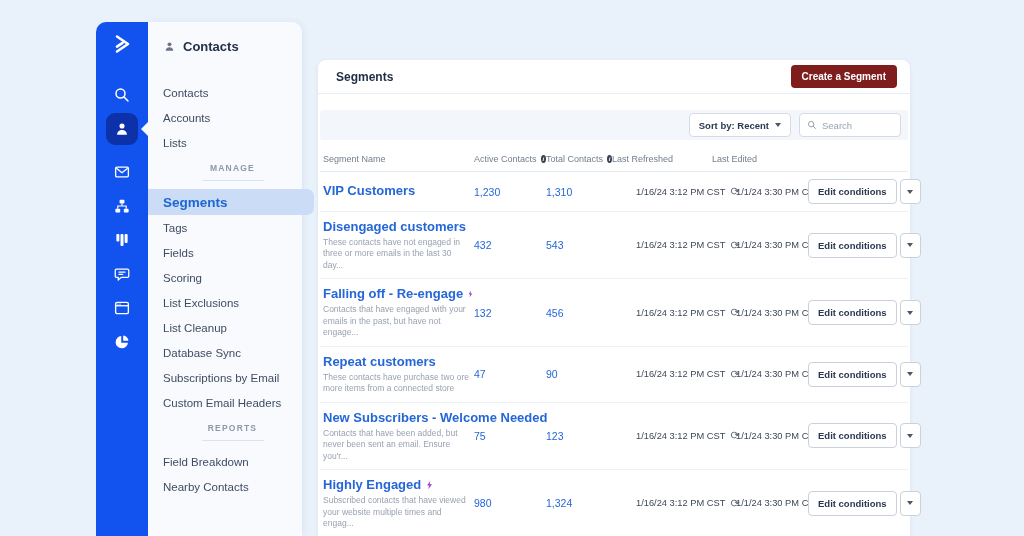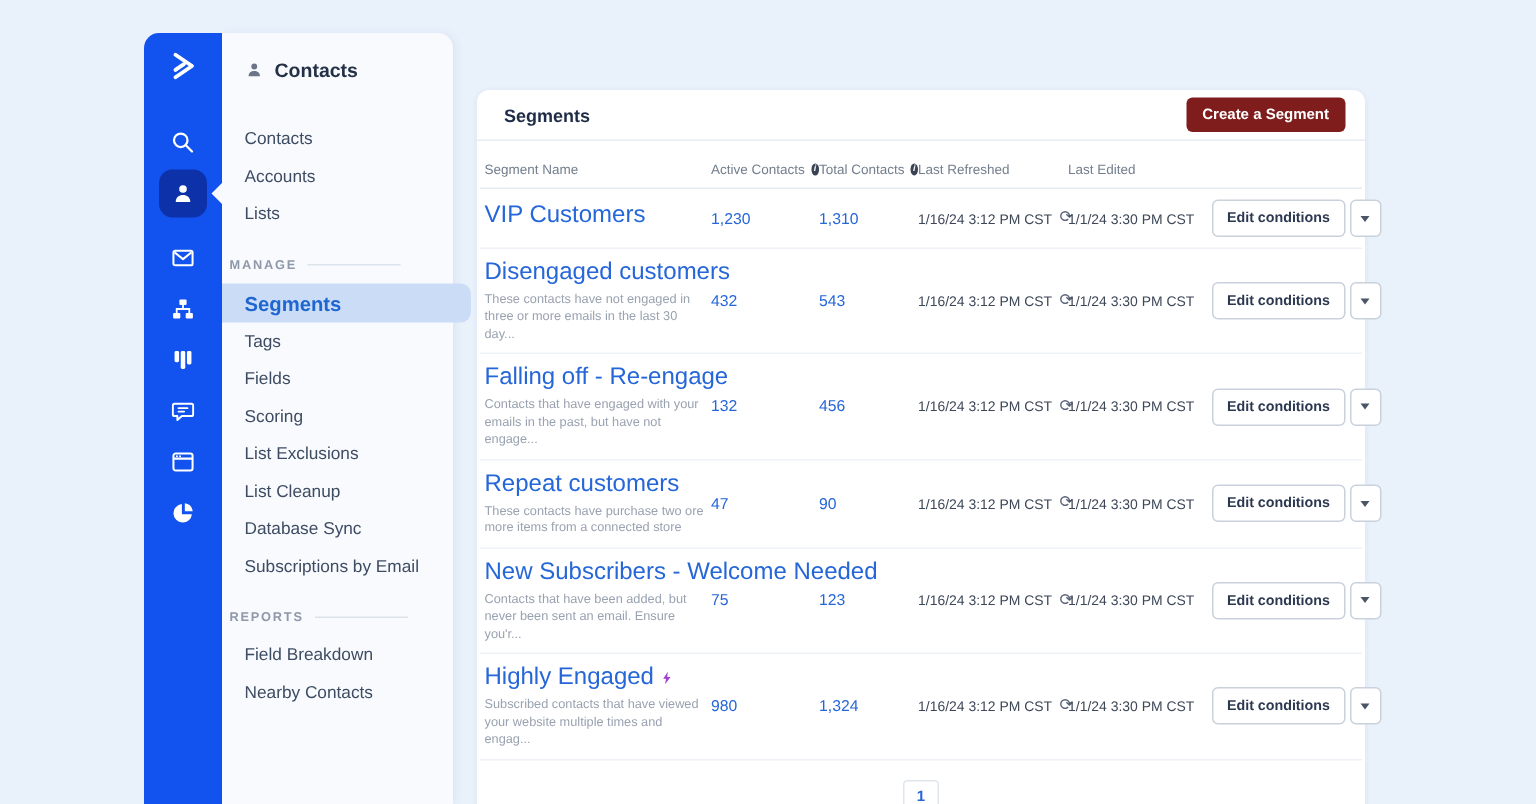--- a/index.html
+++ b/index.html
@@ -26,22 +26,22 @@
             background:#f8fafd; border-radius:0 10px 0 0; box-shadow:2px 0 6px rgba(25,60,130,.06); }
   .notch { position:absolute; left:-7px; top:100px; width:0; height:0;
            border-top:7px solid transparent; border-bottom:7px solid transparent;
            border-right:7px solid #f8fafd; }
   .fo-head { display:flex; align-items:center; gap:7px; padding:17px 0 0 15px; }
   .fo-head span { font-size:13px; font-weight:bold; color:#243047; }
   .fo-list { position:absolute; top:58px; left:0; right:0; }
   .fo-item { height:25px; display:flex; align-items:center; padding-left:15px;
              font-size:11.5px; color:#3e4c63; cursor:pointer; white-space:nowrap; }
   .fo-section { height:26px; margin-top:8px; display:flex; align-items:center; gap:7px;
-                padding-left:5px; font-size:8.5px; letter-spacing:1.2px; font-weight:bold;
-                color:#8e98a9; }
+                padding-left:15px; font-size:8.5px; letter-spacing:1.2px; font-weight:bold;
+                color:#8e98a9;flex-direction:column; }
   .fo-section .rule { flex:0 0 auto; width:62px; height:1px; background:#dde3ec; }
   .fo-active { height:26px; width:166px; background:#cbdcf7; border-radius:0 7px 7px 0;
                display:flex; align-items:center; padding-left:15px; cursor:pointer;
                font-size:13.5px; font-weight:bold; color:#1e66d0; }
 
   
   .card { position:absolute; left:318px; top:60px; width:592px; background:#fff;
           border-radius:8px; box-shadow:0 1px 4px rgba(20,40,90,.07); padding-bottom:9px; }
   .card-head { height:34px; display:flex; align-items:center; justify-content:space-between;
                padding:0 13px 0 18px; border-bottom:1px solid #e8edf3; }
@@ -68,25 +68,25 @@
   .grid { display:grid; grid-template-columns:154px 72px 66px 100px 96px 1fr; align-items:center; }
   .thead { height:26px; margin-top:6px; border-bottom:1px solid #e6ebf1; font-size:9px; color:#737e8d; }
   .th { display:flex; align-items:center; gap:4px; white-space:nowrap; }
   .th:first-child { padding-left:3px; }
   .info { width:8px; height:8px; border-radius:50%; background:#3a4354; color:#fff;
           font-size:6px; line-height:8px; text-align:center; font-style:italic; font-weight:bold;
           display:inline-block; cursor:pointer; }
   .trow { border-bottom:1px solid #eef1f6; padding:7px 0; }
   .name-cell { padding-left:3px; }
   .name-line { display:flex; align-items:center; gap:4px; }
-  .seg-link { font-size:16px; font-weight:normal; color:#2566d8; text-decoration:none; cursor:pointer;
+  .seg-link { font-size:13px; font-weight:bold; color:#2566d8; text-decoration:none; cursor:pointer;
               white-space:nowrap; }
   .desc { margin-top:3px; width:148px; font-size:8.5px; line-height:1.35; color:#99a2b0; }
   .num { font-size:10.5px; font-weight:normal; color:#2566d8; cursor:pointer; }
-  .date { font-size:9.3px; color:#3d4757; display:flex; align-items:center; gap:5px; white-space:nowrap; }
+  .date { font-size:9.3px; color:#3d4757; display:flex; align-items:center; gap:5px; white-space:nowrap;margin-left:24px; }
   .refresh { font-size:11px; color:#59647a; cursor:pointer; line-height:1; }
   .actions { justify-self:end; display:flex; gap:3px; padding-right:1px; }
   .edit-btn { height:25px; background:#fff; border:1px solid #c9d1dc; border-radius:4px;
               padding:0 9px; cursor:pointer; font-family:"Liberation Sans", sans-serif;
               font-size:9.5px; font-weight:bold; color:#2b3850; white-space:nowrap; }
   .caret-btn { height:25px; width:21px; background:#fff; border:1px solid #c9d1dc; border-radius:4px;
                display:flex; align-items:center; justify-content:center; cursor:pointer; }
 
   
   .pager { position:relative; margin-top:13px; height:26px; }
@@ -204,39 +204,55 @@
       </div>
     <div class="fo-item">
         <span>List Cleanup</span>
       </div>
     <div class="fo-item">
         <span>Database Sync</span>
       </div>
     <div class="fo-item">
         <span>Subscriptions by Email</span>
       </div>
+    <div class="fo-item">
+        <span>Custom Email Headers</span>
+      </div>
     <div class="fo-section">
         <span>REPORTS</span>
         <i class="rule"></i>
       </div>
     <div class="fo-item">
         <span>Field Breakdown</span>
       </div>
     <div class="fo-item">
         <span>Nearby Contacts</span>
       </div>
   </div>
 </div>
 
 <div class="card">
   <div class="card-head">
     <span class="card-title">Segments</span>
     <button class="create-btn">Create a Segment</button>
   </div>
 
+  <div class="toolbar">
+    <button class="sort-btn">
+      <span>Sort by: Recent</span>
+      <i class="caret"></i>
+    </button>
+    <div class="search-box">
+      <svg width="10" height="10" viewBox="0 0 24 24">
+          <circle cx="10" cy="10" r="6.5" fill="none" stroke="#9aa3b0" stroke-width="2.4"></circle>
+          <path d="M15 15 L20.5 20.5" stroke="#9aa3b0" stroke-width="2.4" stroke-linecap="round"></path>
+        </svg>
+      <input type="text" placeholder="Search" style="">
+    </div>
+  </div>
 
   <div class="tbl">
     <div class="grid thead">
       <div class="th">
           <span>Segment Name</span>
         </div>
       <div class="th">
           <span>Active Contacts</span>
           <span class="info">i</span>
         </div>

